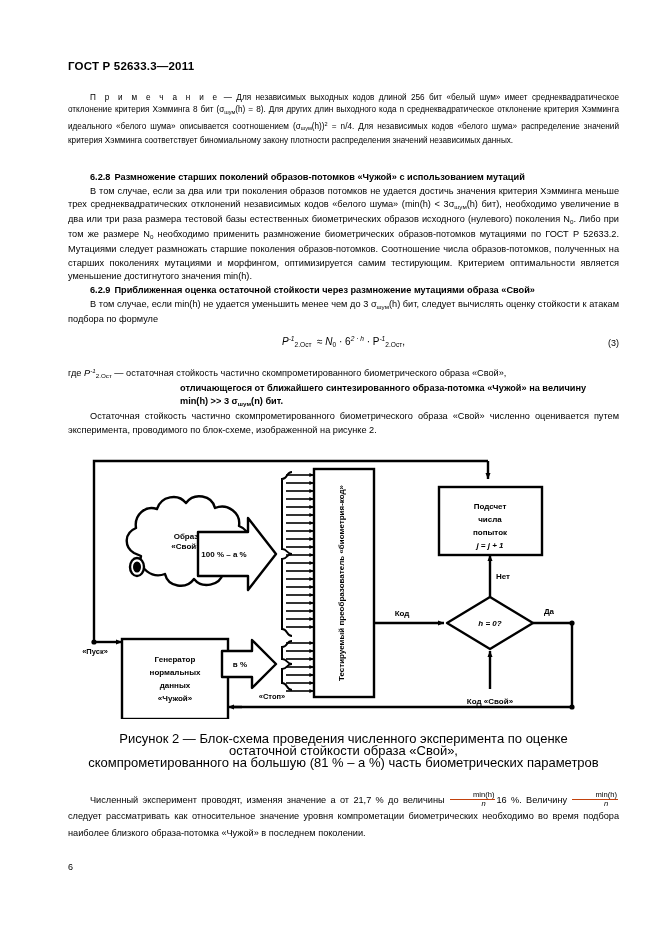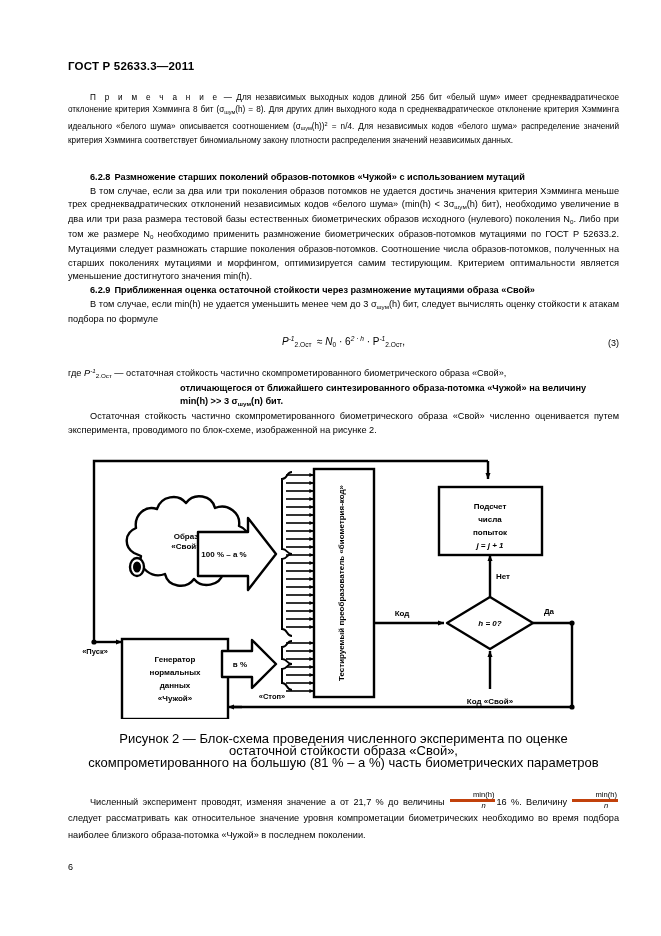--- a/index.html
+++ b/index.html
@@ -88,21 +88,21 @@
 
   
   .frac {
     display: inline-block;
     vertical-align: -0.45em;
     text-align: center;
     font-size: 7.6px;
     line-height: 1.05;
     margin: 0 1px;
   }
-  .frac .n { display: block; border-bottom: 3px solid #c2410c; padding: 0 1px; }
+  .frac .n { display: block; border-bottom: 1px solid #c2410c; padding: 0 1px; }
   .frac .d { display: block; font-style: italic; padding: 0 1px; }
 
   
   .figure-wrap {
     position: relative;
     width: 551px;
     height: 268px;
     margin: 14px 0 0 -6px;
   }
   .fig { position: absolute; left: 0; top: 0; width: 551px; height: 268px; }

